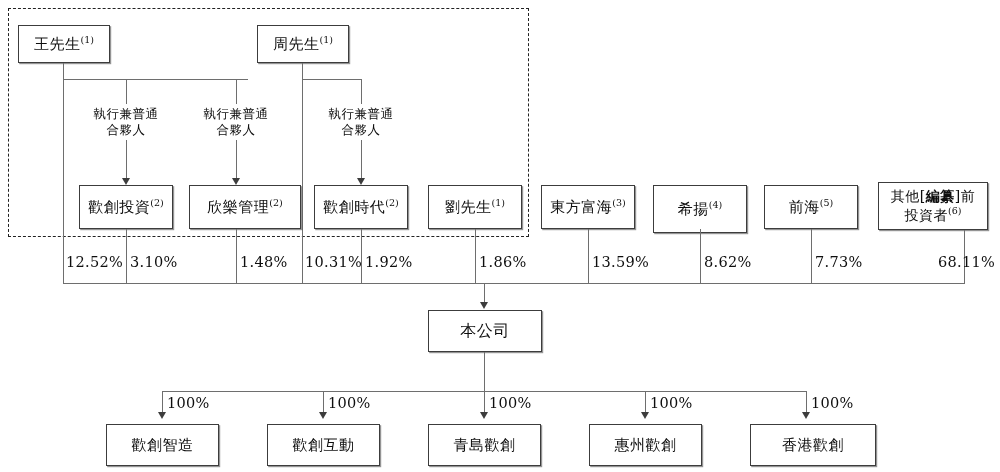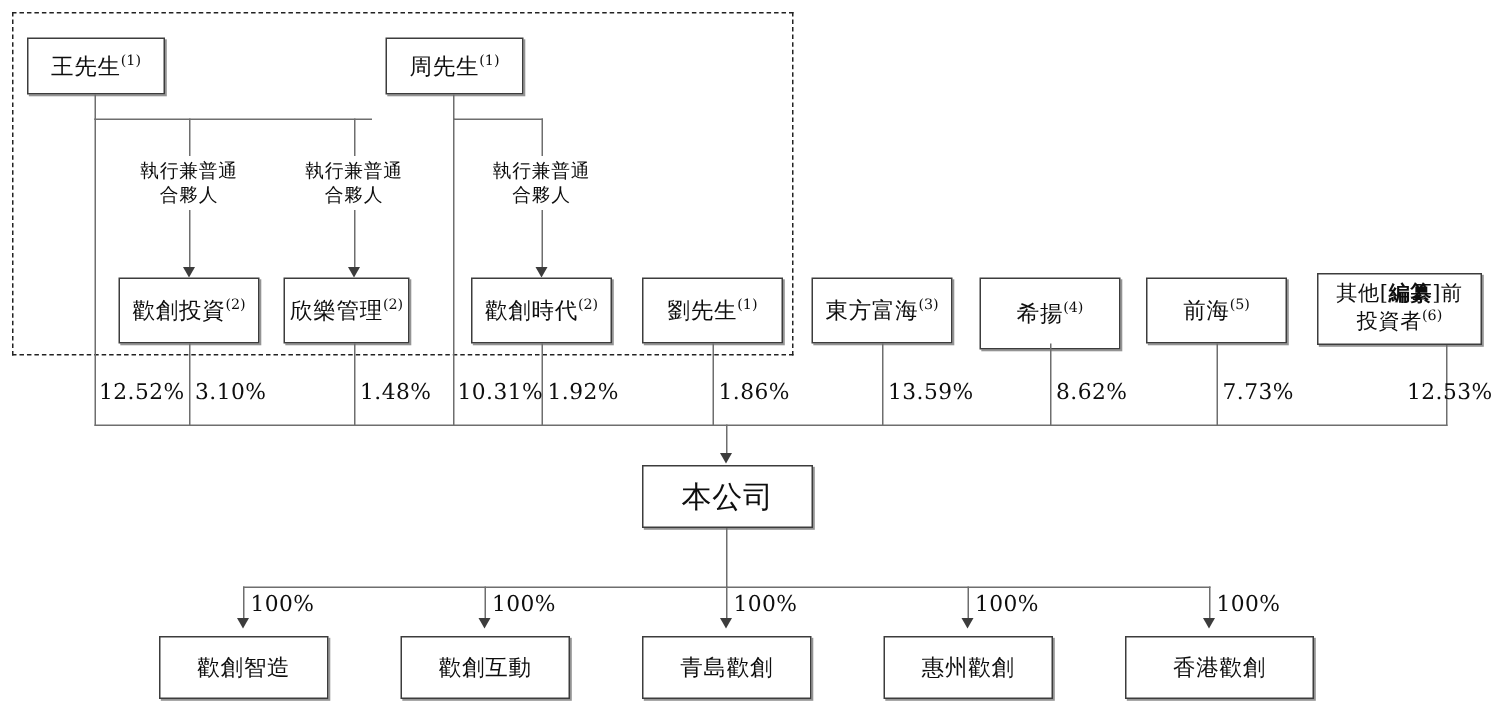--- a/index.html
+++ b/index.html
@@ -106,21 +106,21 @@
 
   <div class="lbl" style="left:311px;top:106px;width:100px;">
     <span>執行兼普通</span><br>
     <span>合夥人</span>
   </div>
 
   <div class="box" style="left:79px;top:185px;width:94px;height:44px;">
     <span><span>歡創投資</span><span class="sup">(2)</span></span>
   </div>
 
-  <div class="box" style="left:189px;top:185px;width:84px;height:44px;">
+  <div class="box" style="left:189px;top:185px;width:112px;height:44px;">
     <span><span>欣樂管理</span><span class="sup">(2)</span></span>
   </div>
 
   <div class="box" style="left:314px;top:185px;width:94px;height:44px;">
     <span><span>歡創時代</span><span class="sup">(2)</span></span>
   </div>
 
   <div class="box" style="left:428px;top:185px;width:94px;height:44px;">
     <span><span>劉先生</span><span class="sup">(1)</span></span>
   </div>
@@ -152,27 +152,27 @@
 
   <div class="pct" style="left:66px;top:254px;">12.52%</div>
   <div class="pct" style="left:130px;top:254px;">3.10%</div>
   <div class="pct" style="left:240px;top:254px;">1.48%</div>
   <div class="pct" style="left:305px;top:254px;">10.31%</div>
   <div class="pct" style="left:365px;top:254px;">1.92%</div>
   <div class="pct" style="left:479px;top:254px;">1.86%</div>
   <div class="pct" style="left:592px;top:254px;">13.59%</div>
   <div class="pct" style="left:704px;top:254px;text-align:center;">8.62%</div>
   <div class="pct" style="left:815px;top:254px;">7.73%</div>
-  <div class="pct" style="left:938px;top:254px;">12.53%</div>
+  <div class="pct" style="left:938px;top:254px;">68.11%</div>
 
   <div class="line hline" style="left:63px;top:283px;width:902px;"></div>
   <div class="line vline" style="left:484px;top:283px;height:21px;"></div>
   <div class="arrow" style="left:480px;top:302px;"></div>
 
-  <div class="box" style="left:428px;top:310px;width:114px;height:42px;font-size:20px;">
+  <div class="box" style="left:428px;top:310px;width:114px;height:42px;font-size:16px;">
     <span>本公司</span>
   </div>
 
   <div class="line vline" style="left:484px;top:352px;height:40px;"></div>
   <div class="line hline" style="left:162px;top:391px;width:645px;"></div>
 
   <div class="line vline" style="left:162px;top:391px;height:23px;"></div>
   <div class="arrow" style="left:158px;top:412px;"></div>
   <div class="line vline" style="left:323px;top:391px;height:23px;"></div>
   <div class="arrow" style="left:319px;top:412px;"></div>

